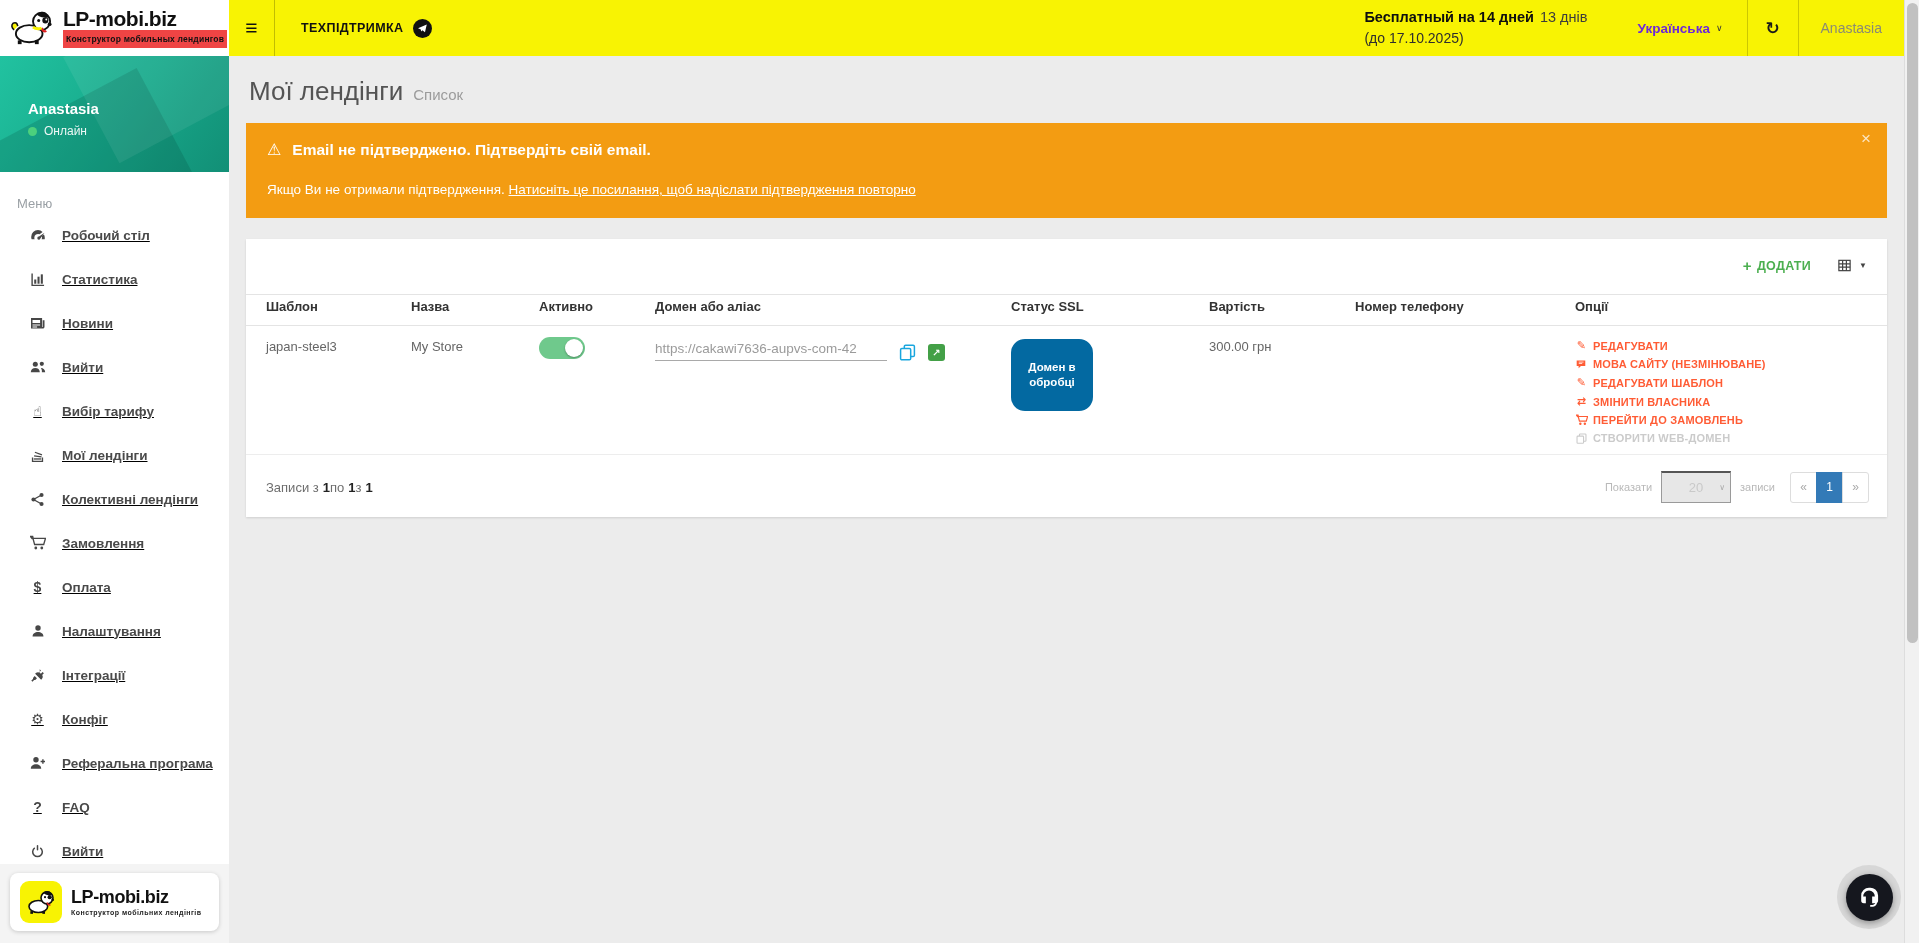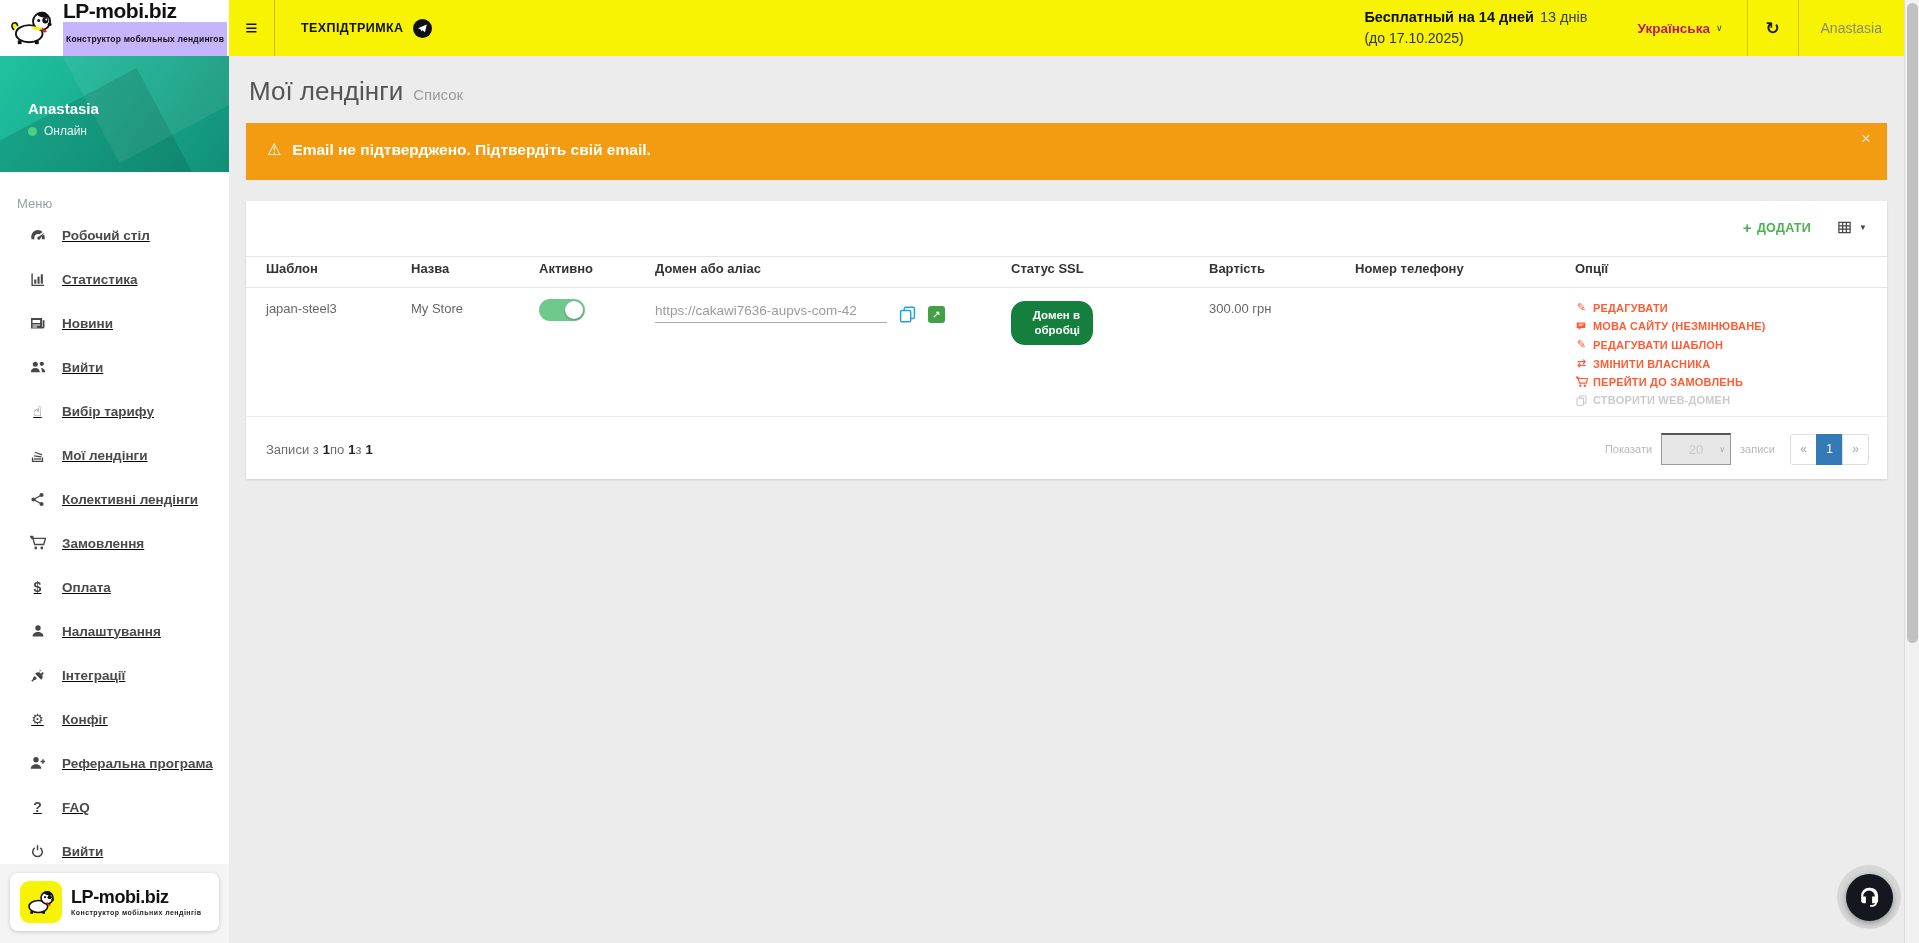--- a/index.html
+++ b/index.html
@@ -4,32 +4,32 @@
 <style>
   * { margin:0; padding:0; box-sizing:border-box; }
   html,body { width:1919px; height:943px; overflow:hidden; }
   body { font-family:"Liberation Sans","DejaVu Sans",sans-serif; background:#ececec; position:relative; }
 
   
   .header { position:absolute; top:0; left:0; width:1904px; height:56px; background:#f8f303; display:flex; z-index:5; }
   .logo-box { width:229px; height:56px; background:#fff; display:flex; align-items:center; padding-left:10px; gap:7px; flex-shrink:0; }
   .logo-text { display:flex; flex-direction:column; }
   .logo-title { font-size:21px; font-weight:800; color:#111; letter-spacing:-.5px; line-height:1.05; }
-  .logo-tagline { font-size:8.5px; font-weight:700; color:#111; background:#c4b5fd; padding:12px 3px; letter-spacing:.2px; }
+  .logo-tagline { font-size:8.5px; font-weight:700; color:#111; background:#ef4444; padding:4px 3px; letter-spacing:.2px; }
   .hamburger { width:46px; height:56px; display:flex; align-items:center; justify-content:center; font-size:21px; font-weight:700; color:#111; border-right:1px solid rgba(0,0,0,.22); cursor:pointer; }
   .support { display:flex; align-items:center; gap:9px; padding:0 28px 0 26px; cursor:pointer; }
   .support-label { font-size:12.5px; font-weight:700; color:#111; letter-spacing:.4px; }
   .tg-circle { width:19px; height:19px; border-radius:50%; background:#111; display:flex; align-items:center; justify-content:center; }
   .header-right { margin-left:auto; display:flex; align-items:stretch; }
   .trial { display:flex; flex-direction:column; justify-content:center; padding-right:26px; line-height:1.5; }
   .trial-l1 { font-size:14.5px; color:#3c3c3c; }
   .trial-l1 b { color:#0f0f0f; font-weight:700; margin-right:6px; }
   .trial-l2 { font-size:14px; color:#2e2e2e; }
   .lang { display:flex; align-items:center; gap:6px; padding:0 24px; cursor:pointer; }
-  .lang-label { font-size:13.5px; font-weight:700; color:#be185d; }
+  .lang-label { font-size:13.5px; font-weight:700; color:#6d28d9; }
   .lang-caret { font-size:9px; color:#333; }
   .refresh { width:52px; display:flex; align-items:center; justify-content:center; border-left:1px solid rgba(0,0,0,.18); border-right:1px solid rgba(0,0,0,.18); font-size:17px; font-weight:700; color:#1a1a1a; cursor:pointer; }
   .user-box { display:flex; align-items:center; padding:0 22px; font-size:14px; color:#8a8a74; cursor:pointer; }
 
   
   .sidebar { position:absolute; top:56px; left:0; width:229px; bottom:0; background:#ffffff; z-index:4; }
   .user-panel { height:116px; position:relative; overflow:hidden; background:linear-gradient(125deg,#21c2a0 0%,#17a88a 55%,#128f76 100%); padding:44px 0 0 28px; }
   .user-panel::before { content:""; position:absolute; left:-40px; bottom:-70px; width:220px; height:130px; background:rgba(0,60,50,.18); transform:rotate(-28deg); }
   .user-panel::after { content:""; position:absolute; right:-60px; top:-55px; width:210px; height:120px; background:rgba(255,255,255,.07); transform:rotate(-28deg); }
   .user-name { position:relative; color:#fff; font-size:15px; font-weight:700; z-index:1; }
@@ -73,21 +73,21 @@
   tbody td { padding:13px 8px 10px; vertical-align:top; border-bottom:1px solid #ededed; font-size:13px; color:#666; }
 
   .toggle { width:46px; height:22px; border-radius:12px; background:#6fc98c; position:relative; cursor:pointer; margin-top:-2px; }
   .toggle .knob { position:absolute; top:2px; right:2px; width:18px; height:18px; border-radius:50%; background:#fff; box-shadow:0 1px 2px rgba(0,0,0,.3); }
 
   .domain-wrap { display:flex; align-items:center; gap:12px; }
   .domain-input { width:232px; border:none; border-bottom:1px solid #a9a9a9; background:transparent; color:#9b9b9b; font-size:13.5px; font-family:inherit; padding:2px 0 4px; outline:none; }
   .icon-btn { cursor:pointer; display:inline-flex; margin-top:4px; }
   .ext-box { width:17px; height:17px; background:#43a047; border-radius:3px; color:#fff; font-size:10px; display:flex; align-items:center; justify-content:center; font-weight:700; }
 
-  .badge { display:inline-block; max-width:82px; background:#15803d; color:#fff; font-size:11.5px; font-weight:700; line-height:1.3; text-align:right; padding:7px 13px; border-radius:14px; }
+  .badge { display:inline-block; max-width:82px; background:#0369a1; color:#fff; font-size:11.5px; font-weight:700; line-height:1.3; text-align:center; padding:21px 13px; border-radius:14px; }
 
   .opts { display:flex; flex-direction:column; gap:6px; }
   .opt { display:flex; align-items:center; gap:5px; font-size:11px; font-weight:600; color:#ff5c35; letter-spacing:.2px; cursor:pointer; white-space:nowrap; }
   .opt .oi { display:inline-flex; width:13px; justify-content:center; font-size:11px; }
   .opt.disabled { color:#cbcbcb; cursor:default; }
 
   .pg-row { display:flex; justify-content:space-between; align-items:center; padding:16px 18px 6px 20px; }
   .pg-info { font-size:13px; color:#6e6e6e; }
   .pg-info b { color:#222; }
   .pg-info span { margin-right:4px; }
@@ -320,20 +320,23 @@
 <div class="content">
   <div class="page-header">
     <span class="page-title">Мої лендінги</span>
     <span class="page-subtitle">Список</span>
   </div>
 
   <div class="alert">
     <div class="alert-title">
       <span class="warn">⚠</span>
       <span>Email не підтверджено. Підтвердіть свій email.</span>
+    </div>
+    <div class="alert-line2">
+      <span>Якщо Ви не отримали підтвердження. </span><a>Натисніть це посилання, щоб надіслати підтвердження повторно</a>
     </div>
     <span class="alert-close">×</span>
   </div>
 
   <div class="card">
     <div class="toolbar">
       <span class="add-btn">
         <span class="add-plus">+</span>
         <span>ДОДАТИ</span>
       </span>

